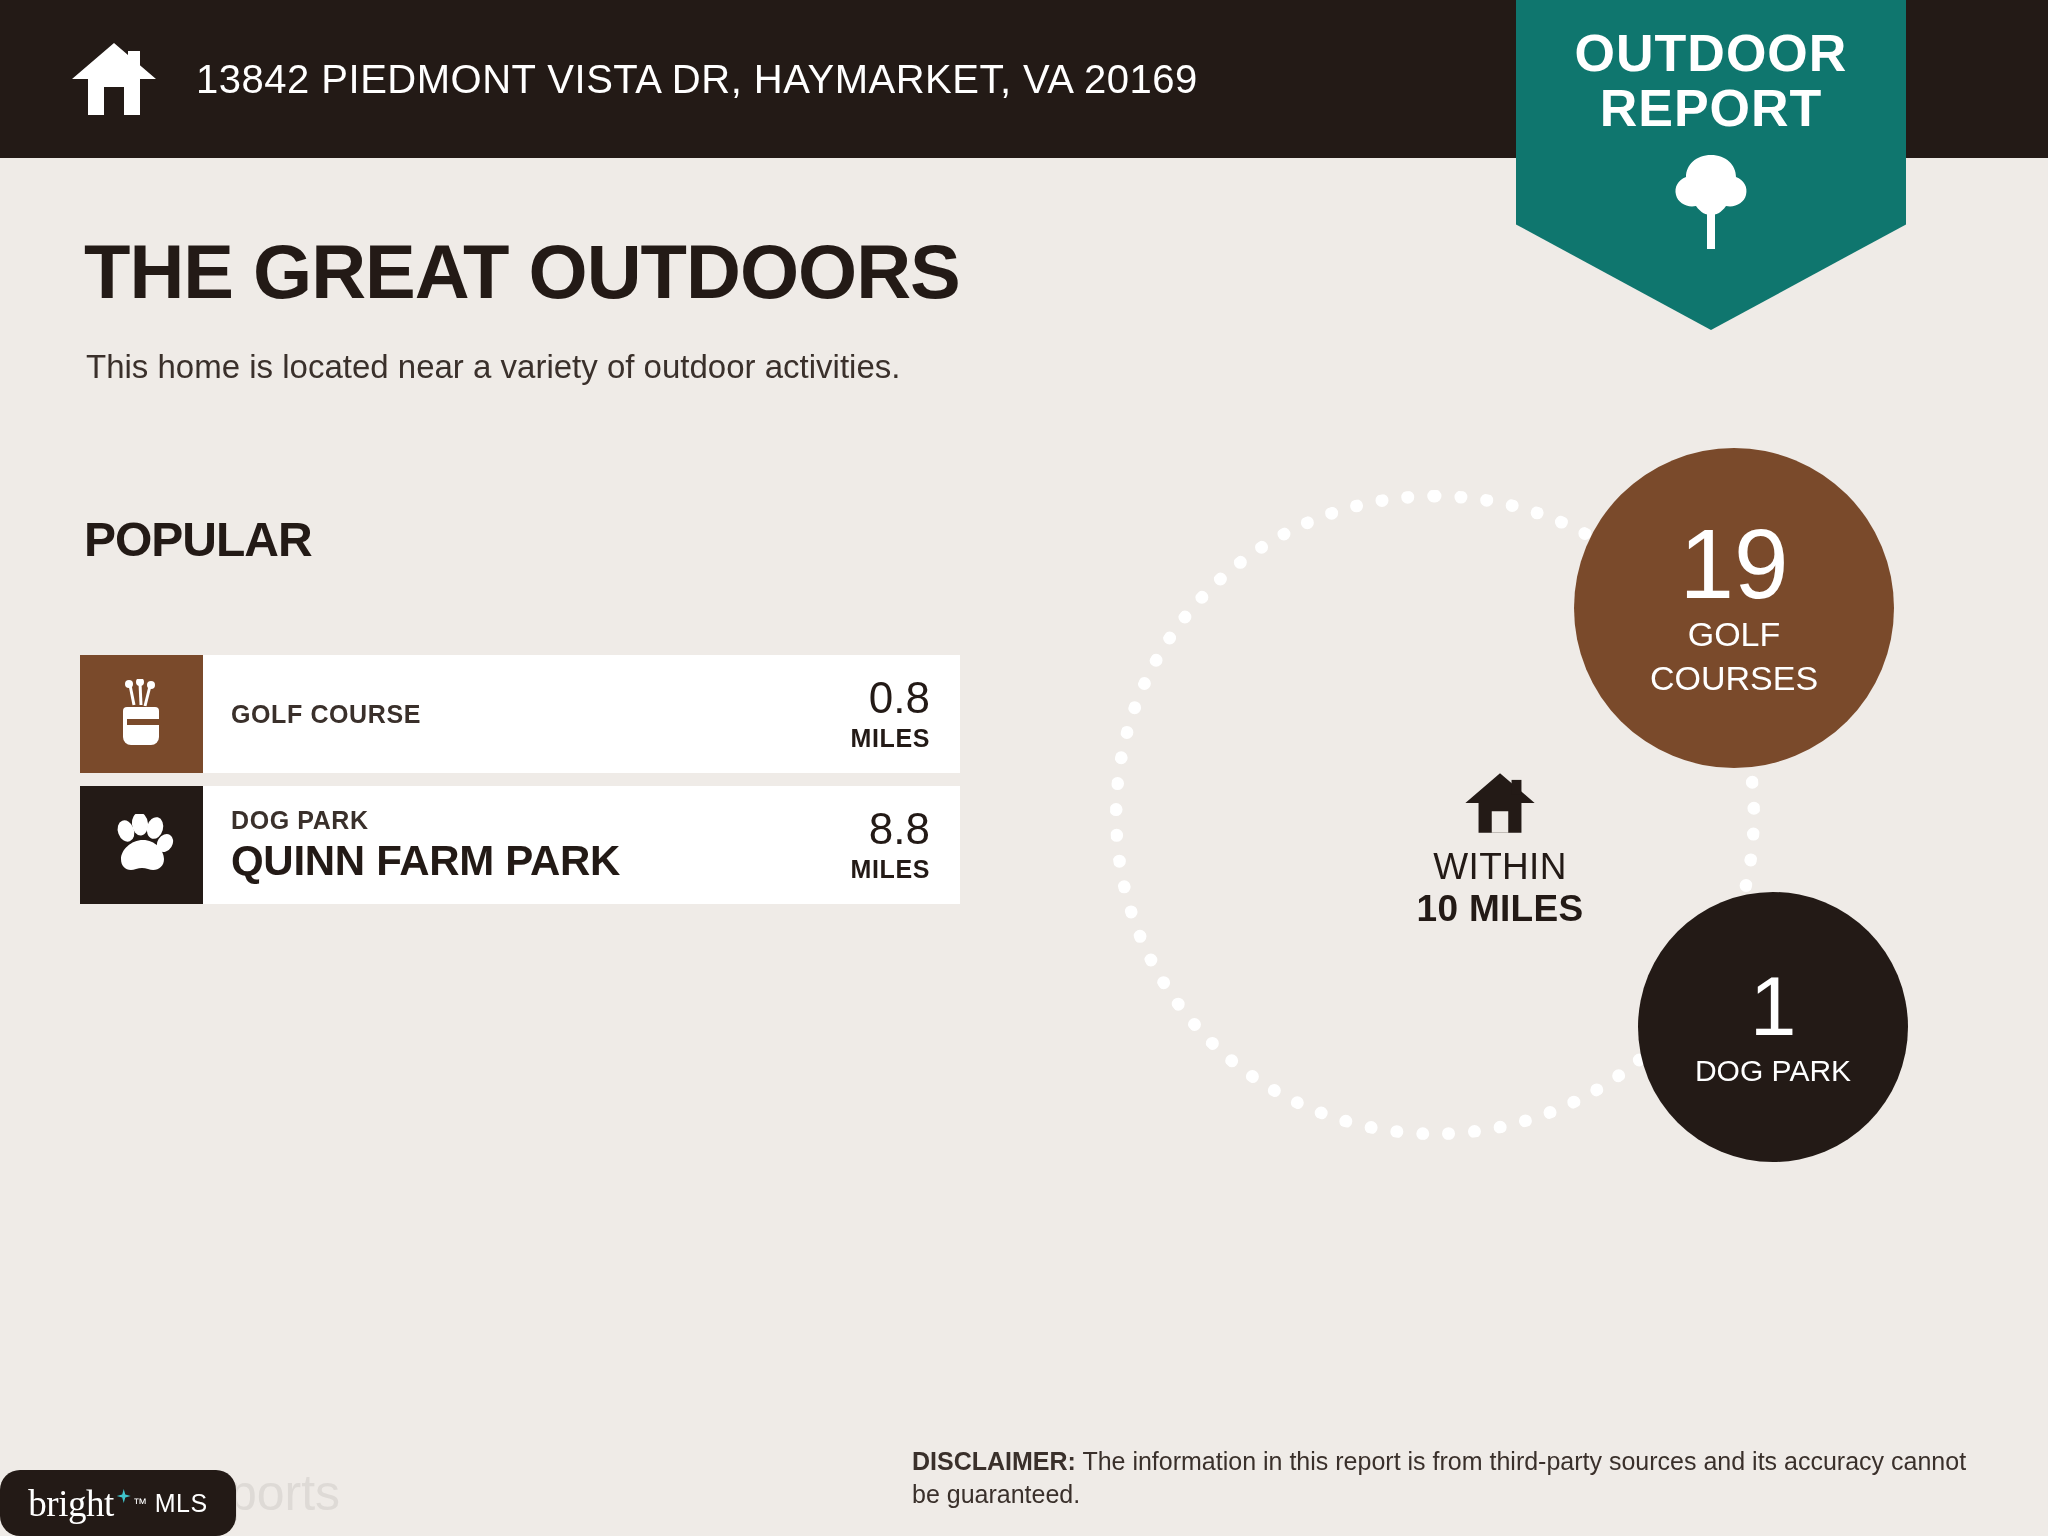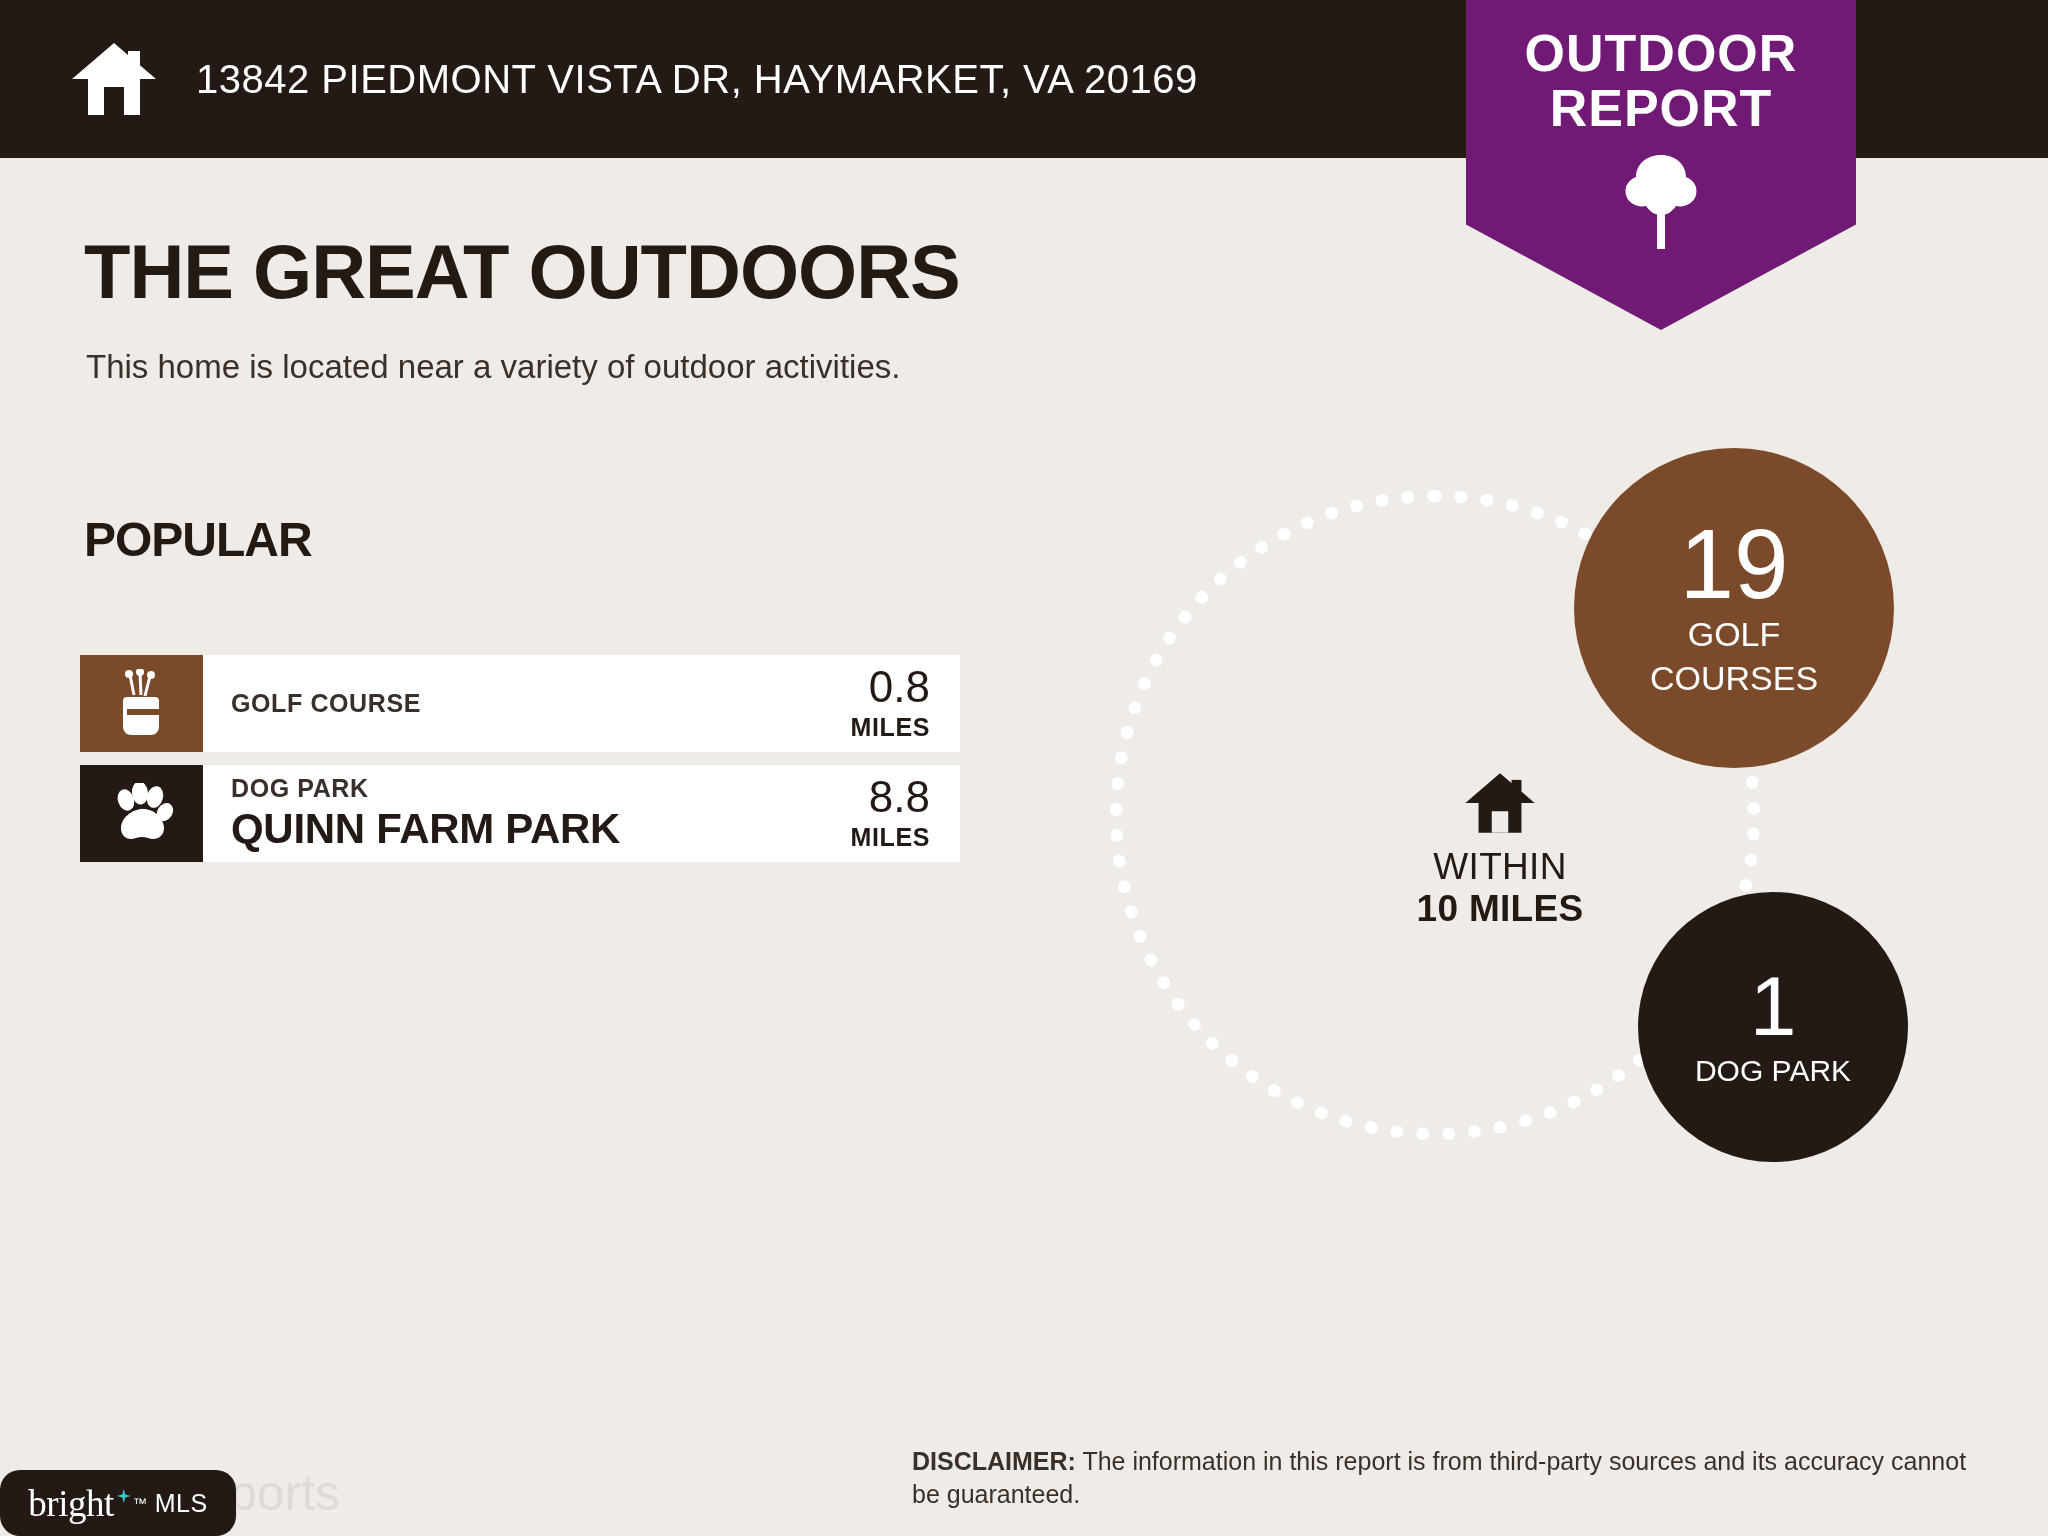--- a/index.html
+++ b/index.html
@@ -42,24 +42,24 @@
     font-size: 40px;
     letter-spacing: 0.5px;
     font-weight: 400;
     white-space: nowrap;
   }
 
   
   .badge {
     position: absolute;
     top: 0;
-    left: 1466px;
+    left: 1516px;
     width: 390px;
     height: 330px;
-    background: #701a75;
+    background: #0f766e;
     clip-path: polygon(0 0, 100% 0, 100% 68%, 50% 100%, 0 68%);
     text-align: center;
     z-index: 5;
   }
   .badge-line1 {
     margin-top: 26px;
     color: #ffffff;
     font-size: 52px;
     font-weight: 700;
     letter-spacing: 1px;
@@ -108,21 +108,21 @@
   
   .poi-list {
     position: absolute;
     left: 80px;
     top: 655px;
     width: 880px;
   }
   .poi-row {
     display: flex;
     align-items: stretch;
-    height: 97px;
+    height: 118px;
     margin-bottom: 13px;
     background: #ffffff;
   }
   .poi-icon {
     width: 123px;
     min-width: 123px;
     display: flex;
     align-items: center;
     justify-content: center;
   }

